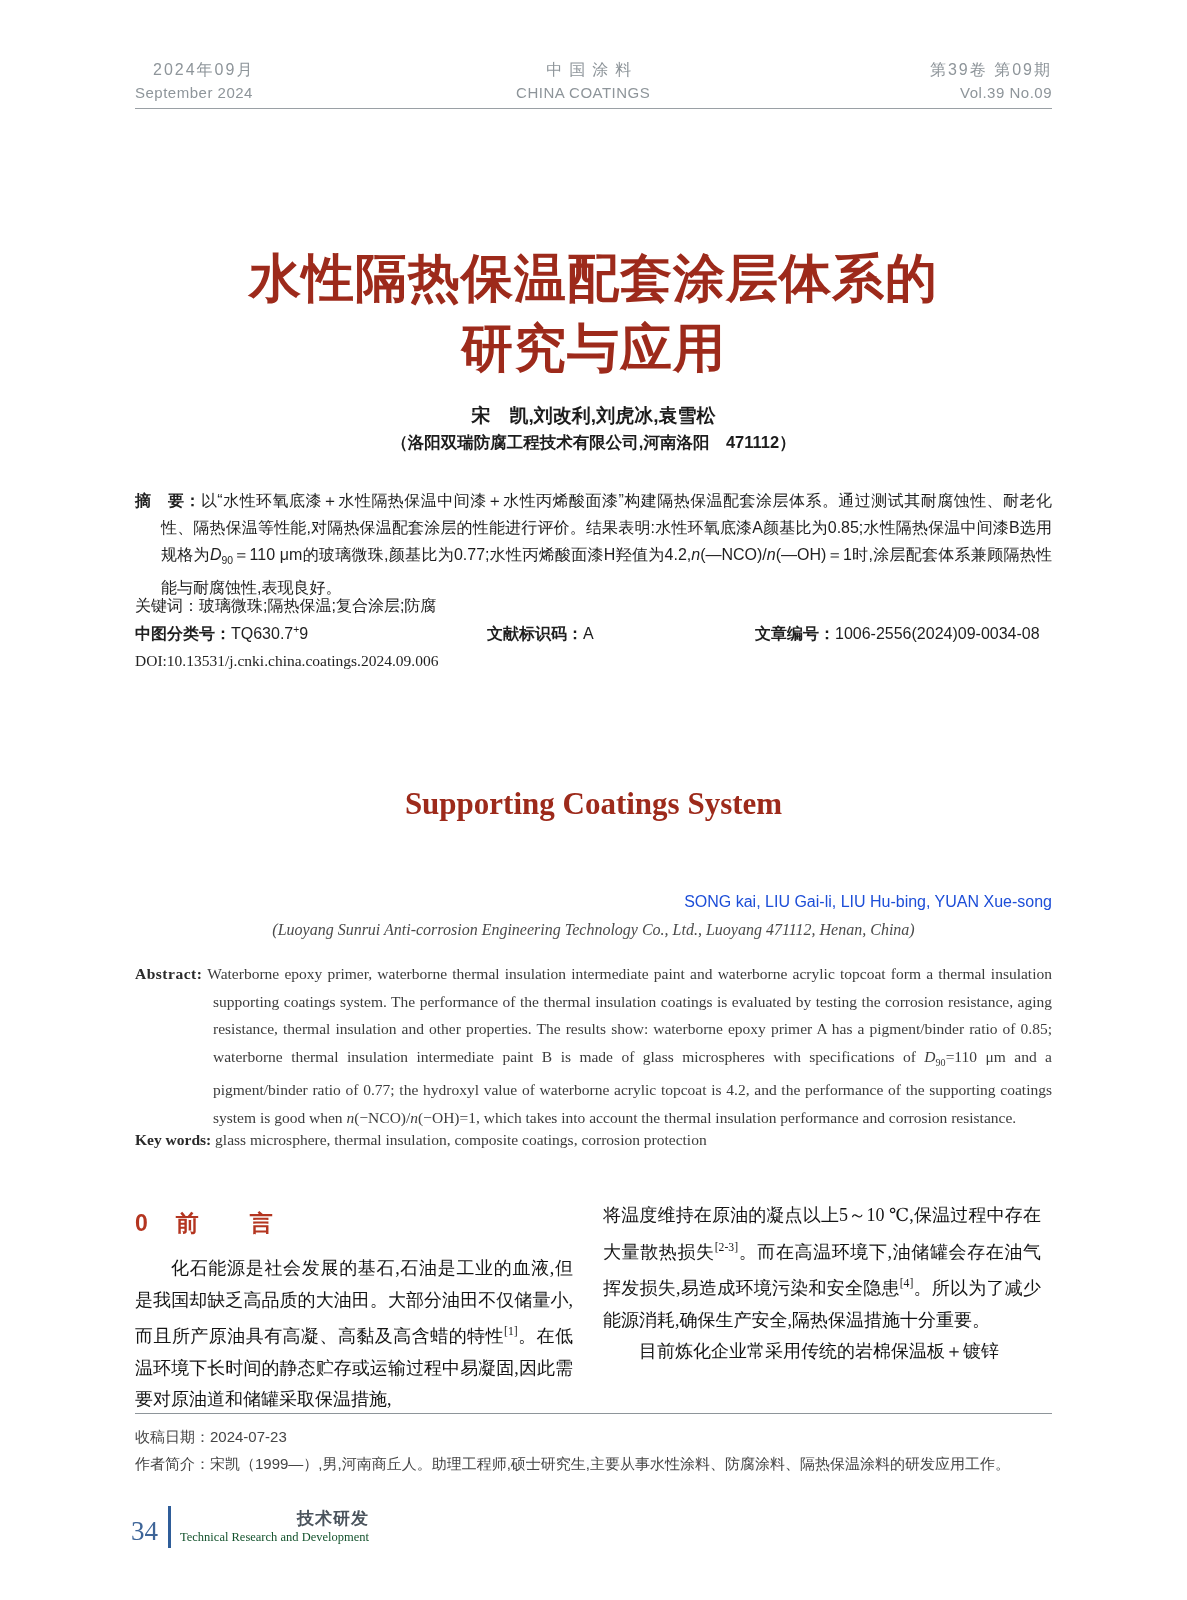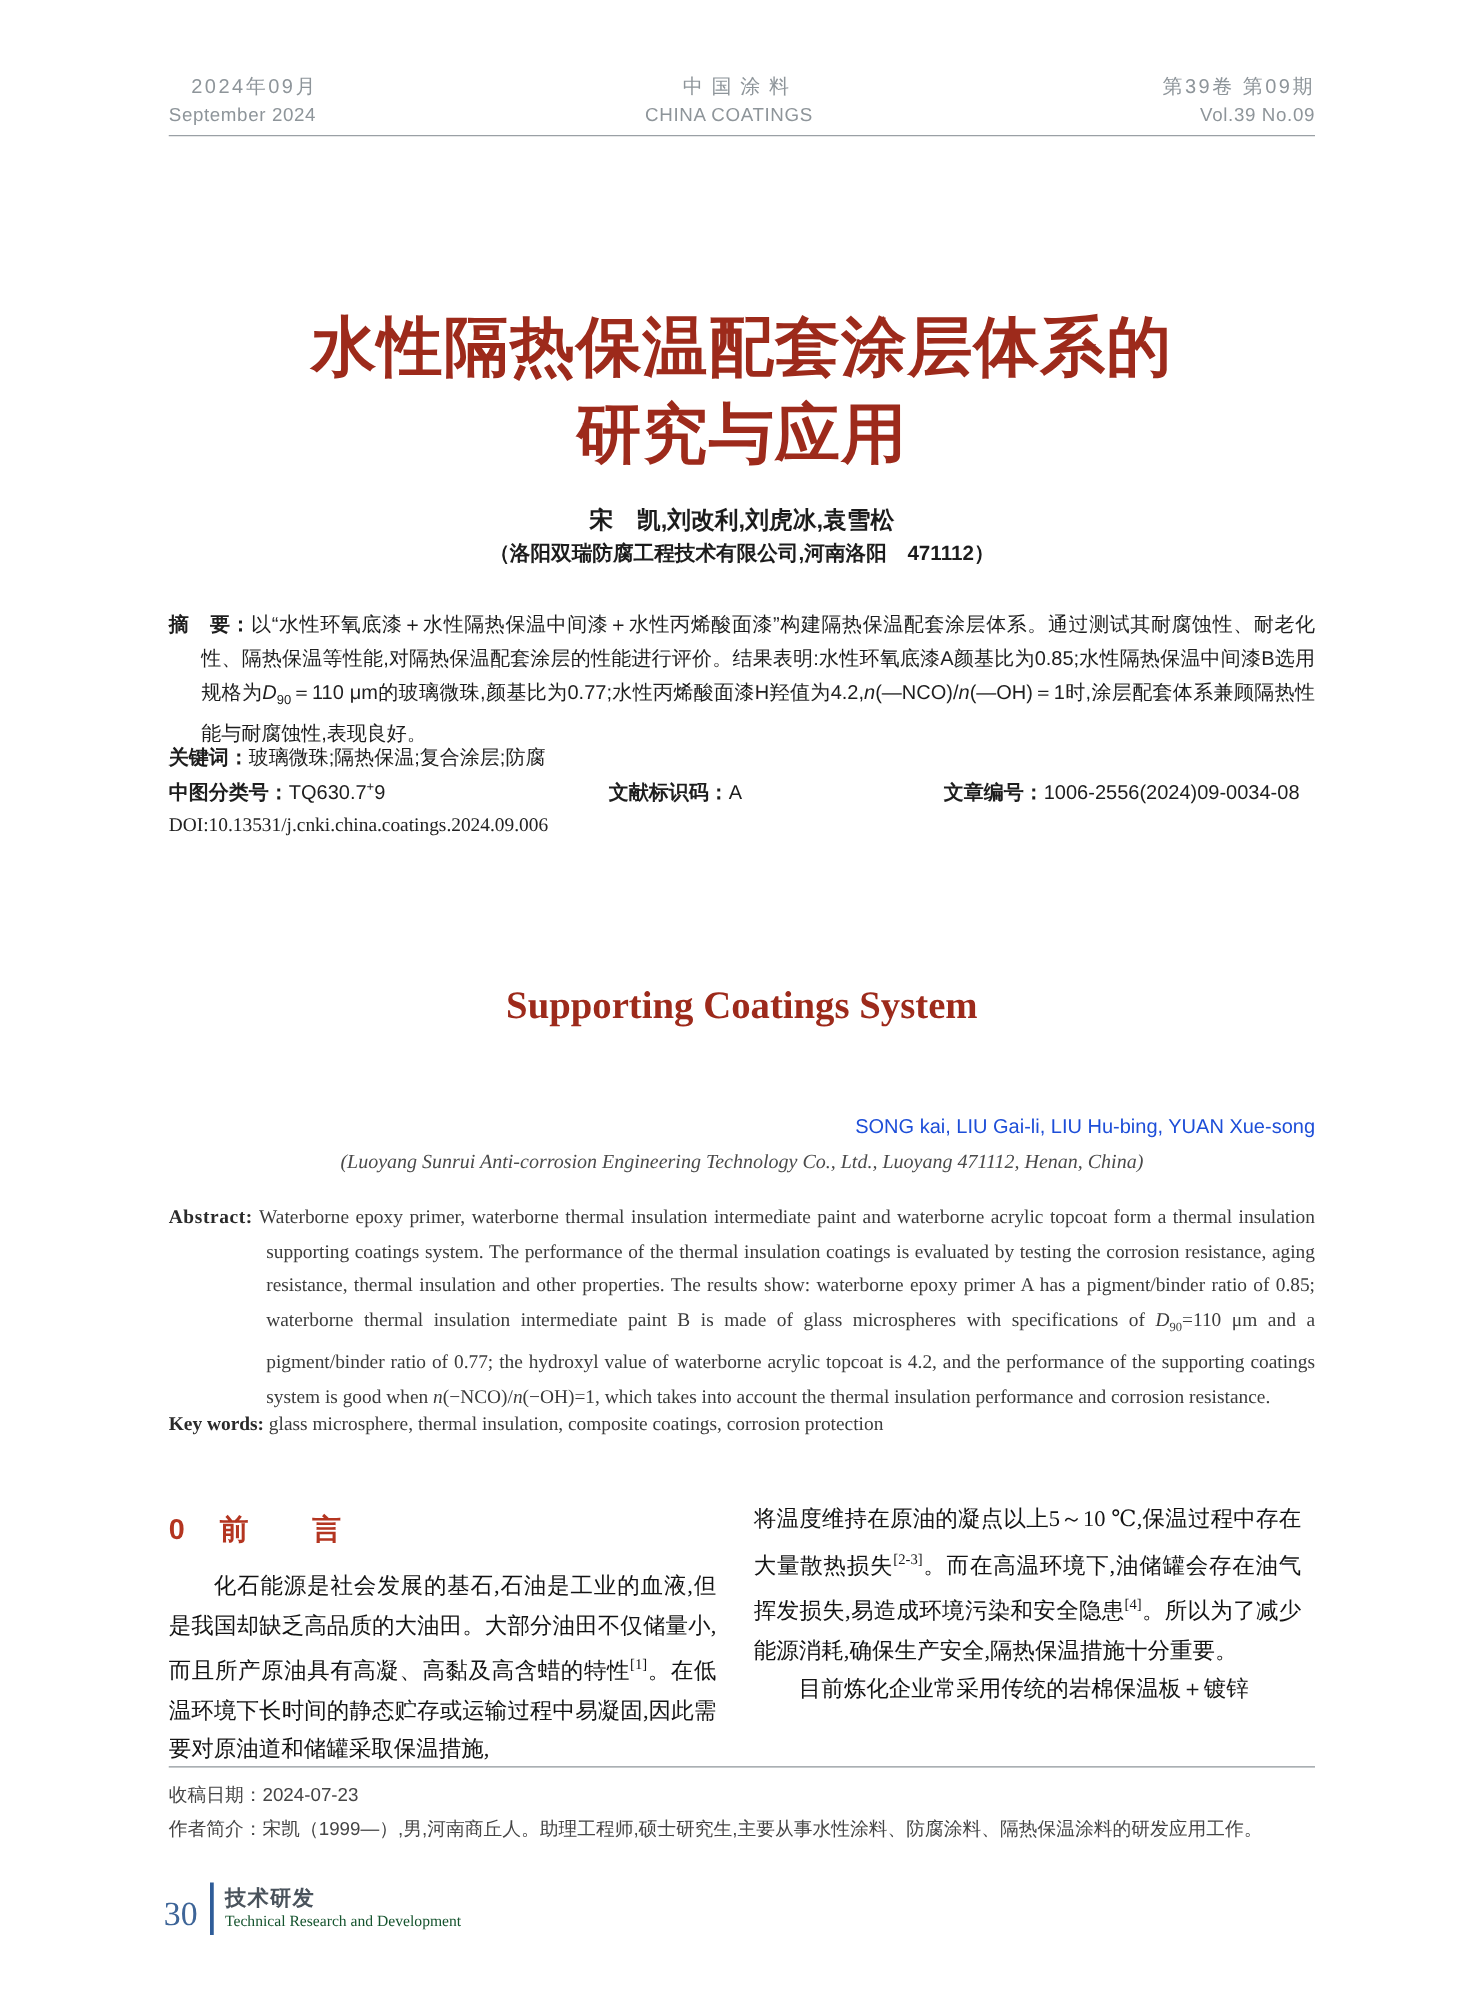--- a/index.html
+++ b/index.html
@@ -51,21 +51,21 @@
     position: absolute; top: 487px; left: 135px; width: 917px;
     font-size: 16px; line-height: 27px; color: #1e1e1e;
     text-align: justify;
     padding-left: 26px; text-indent: -26px;
   }
   .cn-abstract .label { font-weight: bold; }
   .cn-keywords {
     position: absolute; top: 596px; left: 135px; width: 917px;
     font-size: 16px; color: #1e1e1e;
   }
-  .cn-keywords .label { font-weight: bold; }
+  .cn-keywords .label { font-weight: normal; }
   .meta-row {
     position: absolute; top: 624px; left: 135px; width: 917px; height: 24px;
     font-size: 16px; color: #1e1e1e;
   }
   .meta-row .item { position: absolute; white-space: nowrap; }
   .meta-row .item .label { font-weight: bold; }
   .meta-row .item.i1 { left: 0; }
   .meta-row .item.i2 { left: 352px; }
   .meta-row .item.i3 { left: 620px; }
   .doi-line {
@@ -146,20 +146,21 @@
     font-size: 27px; color: #3e6598; line-height: 1;
     margin-top: 8px;
   }
   .pfooter .vbar {
     width: 3px; height: 42px; background: #2f5d99;
     margin-left: 10px; margin-right: 9px;
   }
   .pfooter .coltxt .cn {
     font-weight: bold; font-size: 17px; color: #4a535c; line-height: 20px;
     letter-spacing: 1px;
+    text-align: right;
   }
   .pfooter .coltxt .en {
     font-family: "Liberation Serif", "DejaVu Serif", serif;
     font-weight: normal; font-size: 12.5px; color: #14532d; line-height: 17px;
   }
 </style>
 </head>
 <body>
 
 <div class="page">
@@ -221,21 +222,21 @@
     </div>
   </div>
 
   <div class="footnote-rule"></div>
   <div class="footnote">
     <div><span>收稿日期：</span><span>2024-07-23</span></div>
     <div><span>作者简介：</span><span>宋凯（1999—）,男,河南商丘人。助理工程师,硕士研究生,主要从事水性涂料、防腐涂料、隔热保温涂料的研发应用工作。</span></div>
   </div>
 
   <div class="pfooter">
-    <div class="pagenum">30</div>
+    <div class="pagenum">34</div>
     <div class="vbar"></div>
     <div class="coltxt">
       <div class="cn">技术研发</div>
       <div class="en">Technical Research and Development</div>
     </div>
   </div>
 
 </div>
 
 </body></html>

